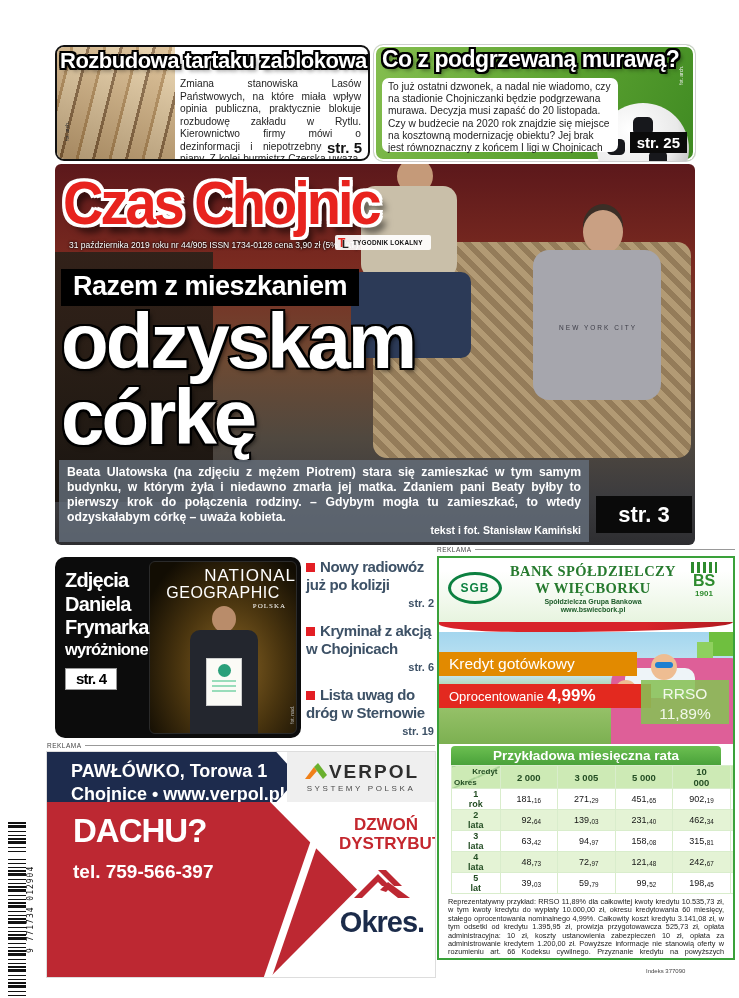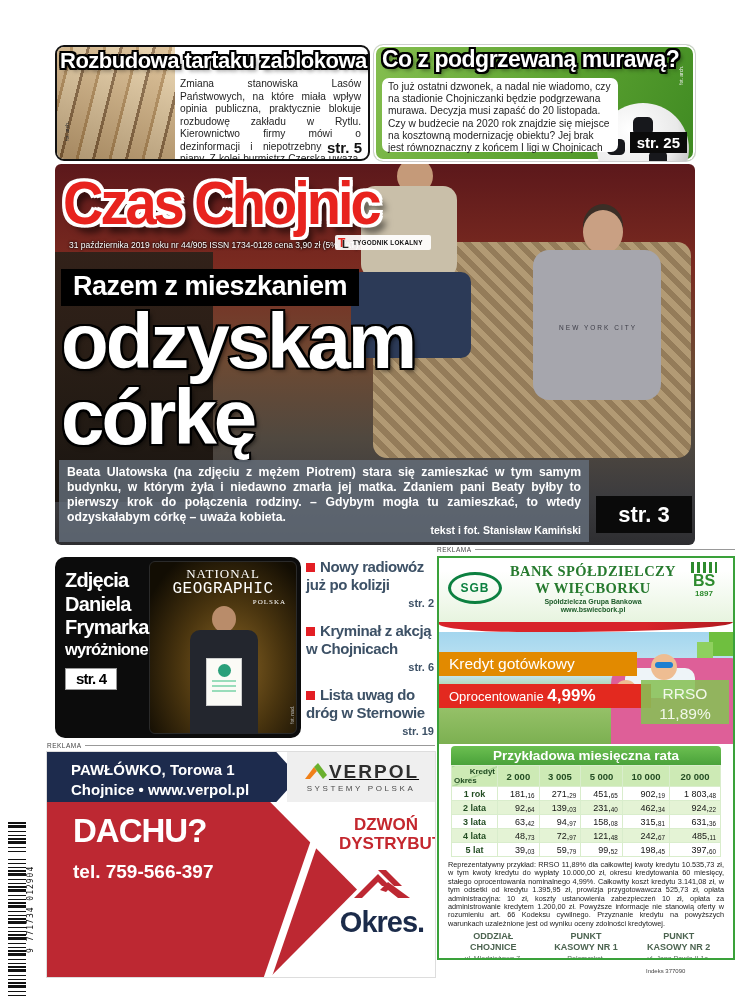--- a/index.html
+++ b/index.html
@@ -66,22 +66,22 @@
   .h1b{left:6px;top:214px;font-size:78px;font-weight:bold;letter-spacing:-3px;line-height:1;}
   .caption{left:4px;top:296px;width:530px;background:rgba(100,110,122,.82);color:#fff;
     font-size:12.2px;font-weight:bold;line-height:1.24;padding:5px 8px 16px;text-align:justify;}
   .cap-credit{position:absolute;right:8px;bottom:4px;font-size:10.5px;font-weight:bold;}
   .hero-pref{left:541px;top:332px;width:96px;height:37px;background:#0a0a0a;color:#fff;
     font-size:22px;font-weight:bold;text-align:center;line-height:37px;}
   
   .ngbox{left:55px;top:557px;width:246px;height:181px;background:#0c0c0c;border-radius:10px;overflow:hidden;}
   .ngcover{position:absolute;left:94px;top:4px;width:148px;height:173px;border-radius:6px;border:1px solid #2a2a2a;
     background:radial-gradient(ellipse at 55% 62%,#8a6525 0%,#4a350f 45%,#120d03 85%);}
-  .ngt1{font-family:Liberation Serif, serif;color:#fff;text-align:center;font-size:13px;letter-spacing:1px;margin-top:4px;}
-  .ngt2{font-family:Liberation Mono, monospace;color:#fff;text-align:center;font-size:16px;letter-spacing:.5px;margin-top:-2px;}
+  .ngt1{font-family:Liberation Sans, sans-serif;color:#fff;text-align:right;font-size:17px;letter-spacing:1px;margin-top:4px;}
+  .ngt2{font-family:Liberation Sans, sans-serif;color:#fff;text-align:center;font-size:16px;letter-spacing:.5px;margin-top:-2px;}
   .ngt3{font-family:"Liberation Serif","DejaVu Serif",serif;color:#fff;text-align:right;font-size:7px;letter-spacing:1px;margin:0 10px 0 0;}
   .ng-head{position:absolute;left:62px;top:44px;width:24px;height:26px;border-radius:50%;background:#b98c6a;box-shadow:0 8px 0 -4px #6b4a33;}
   .ng-body{position:absolute;left:40px;top:68px;width:68px;height:104px;border-radius:10px 10px 0 0;background:#23262e;}
   .ng-cert{position:absolute;left:56px;top:96px;width:36px;height:48px;background:#fbfbf6;border:1px solid #ccc;}
   .ng-cert i{display:block;width:13px;height:13px;border-radius:50%;background:#2aa07a;margin:5px auto 3px;}
   .ng-cert u{display:block;height:2px;background:#9db;margin:3px 5px;text-decoration:none;}
   .ng-lines{position:absolute;left:10px;top:12px;width:84px;color:#fff;font-weight:bold;
     font-size:20px;line-height:1.18;letter-spacing:-.8px;}
   .ng-lines .sm{font-size:16.5px;}
   .ng-pref{display:inline-block;margin-top:9px;background:#fff;color:#000;font-size:15px;font-weight:bold;
@@ -121,42 +121,42 @@
     font-size:15.5px;line-height:24px;padding-left:10px;}
   .bk-red{position:absolute;left:0;top:52px;width:212px;height:24px;background:#e3291f;color:#fff;
     line-height:24px;padding-left:10px;font-size:13px;}
   .bk-red b{font-size:17px;}
   .bk-rrso{position:absolute;right:4px;top:48px;width:88px;height:44px;background:rgba(135,192,85,.88);
     color:#f2f8ea;text-align:center;font-size:15.5px;line-height:1.3;padding-top:4px;}
   .rate-wrap{margin:2px 12px 0;}
   .rate-title{background:linear-gradient(180deg,#6cbf51,#4aa23a);color:#fff;font-weight:bold;font-size:13.5px;
     text-align:center;border-radius:4px 4px 0 0;padding:2px 0;}
   table.rate{width:100%;border-collapse:collapse;border:1px solid #bfe0ab;background:#fff;}
-  table.rate th,table.rate td{border:1px solid #d9edcc;padding:0 4px;}
+  table.rate th,table.rate td{border:1px solid #d9edcc;padding:0 16px;}
   table.rate th{background:#cdeab5;color:#234d23;font-size:9.5px;height:21px;}
   .corner{position:relative;width:46px;background:linear-gradient(to bottom right,transparent 48.5%,#9bc98b 48.5% 51.5%,transparent 51.5%),#cdeab5 !important;}
   .corner em{position:absolute;font-style:normal;font-size:8px;font-weight:bold;color:#234d23;}
   .corner .c1{right:2px;top:1px;} .corner .c2{left:2px;bottom:1px;}
   table.rate td{font-size:9px;height:13px;color:#141414;text-align:right;}
   table.rate td.rlabel{text-align:center;font-weight:bold;color:#234d23;}
   table.rate tr:nth-child(even) td{background:#e4f3d5;}
   .dec{font-size:6.3px;position:relative;bottom:-1px;}
   .bk-fine{margin:4px 9px 0;font-size:7.3px;line-height:1.15;text-align:justify;color:#1c1c1c;}
   .bk-branches{display:flex;justify-content:space-between;padding:3px 8px 4px;text-align:center;color:#57705c;}
   .branch{flex:1;}
   .branch .bt{font-weight:bold;font-size:9px;line-height:1.25;color:#4c6350;}
   .branch .bd{font-size:7px;line-height:1.3;}
   .indeks{left:646px;top:968px;font-size:6px;color:#444;}
   
   .roof{left:47px;top:752px;width:388px;height:225px;background:#fff;outline:1px solid #ddd;overflow:hidden;}
   .rf-navy{position:absolute;left:0;top:0;width:252px;height:50px;background:#1d2b4d;color:#fff;
-    clip-path:polygon(0 0,91% 0,100% 50%,91% 100%,0 100%);padding:8px 0 0 24px;font-size:15px;font-weight:bold;line-height:1.3;}
+    clip-path:polygon(0 0,91% 0,100% 50%,91% 100%,0 100%);padding:8px 0 0 24px;font-size:18px;font-weight:bold;line-height:1.3;}
   .rf-gray{position:absolute;left:240px;top:0;width:148px;height:50px;background:#efefef;
     display:flex;flex-direction:column;align-items:center;justify-content:center;}
-  .verpol-row{display:flex;align-items:center;gap:0;text-decoration:underline;}
+  .verpol-row{display:flex;align-items:center;gap:0;}
   .verpol-name{font-size:19px;font-weight:bold;letter-spacing:2px;color:#2e2e2e;}
   .verpol-sub{font-size:8px;letter-spacing:2.6px;color:#4a4a4a;margin-top:1px;}
   .rf-red{position:absolute;left:0;top:50px;width:310px;height:175px;background:#bd2832;
     clip-path:polygon(0 0,72% 0,100% 50%,72% 100%,0 100%);color:#fff;padding:12px 0 0 26px;}
   .rf-red .cta{font-size:33px;font-weight:bold;letter-spacing:-1px;line-height:1.06;}
   .rf-phone{font-size:19px;font-weight:bold;margin-top:12px;}
   .rf-slash{position:absolute;left:247px;top:50px;width:8px;height:175px;background:#fff;transform:skewX(-19deg);}
   .distrib{position:absolute;left:292px;top:63px;width:94px;text-align:center;color:#c4272e;
     font-weight:bold;font-size:17px;line-height:1.12;}
   .budmat{position:absolute;left:282px;top:116px;width:106px;text-align:center;}
@@ -274,21 +274,21 @@
       <div class="sgb" data-name="sgb-logo">SGB</div>
       <div class="bk-title" data-name="bank-name">
         <div class="bk-t1" data-name="bank-name-line1">BANK SPÓŁDZIELCZY</div>
         <div class="bk-t1" data-name="bank-name-line2">W WIĘCBORKU</div>
         <div class="bk-sub" data-name="bank-group">Spółdzielcza Grupa Bankowa</div>
         <div class="bk-sub" data-name="bank-website">www.bswiecbork.pl</div>
       </div>
       <div class="bs-logo" data-name="bs-1901-logo">
         <div class="bs-bars" data-name="bs-logo-crest"></div>
         <div class="bs-big" data-name="bs-logo-text">BS</div>
-        <div class="bs-year" data-name="bs-logo-year">1897</div>
+        <div class="bs-year" data-name="bs-logo-year">1901</div>
       </div>
     </div>
     <div class="bk-wave" data-name="red-wave-divider"></div>
     <div class="bk-photo" data-name="bank-ad-photo">
       <div class="sq1" data-name="deco-square"></div>
       <div class="sq2" data-name="deco-square"></div>
       <div class="bk-car" data-name="photo-car">
           <i></i>
         </div>
       <div class="kid" style="right:56px;top:22px;width:26px;height:26px;" data-name="photo-child">

